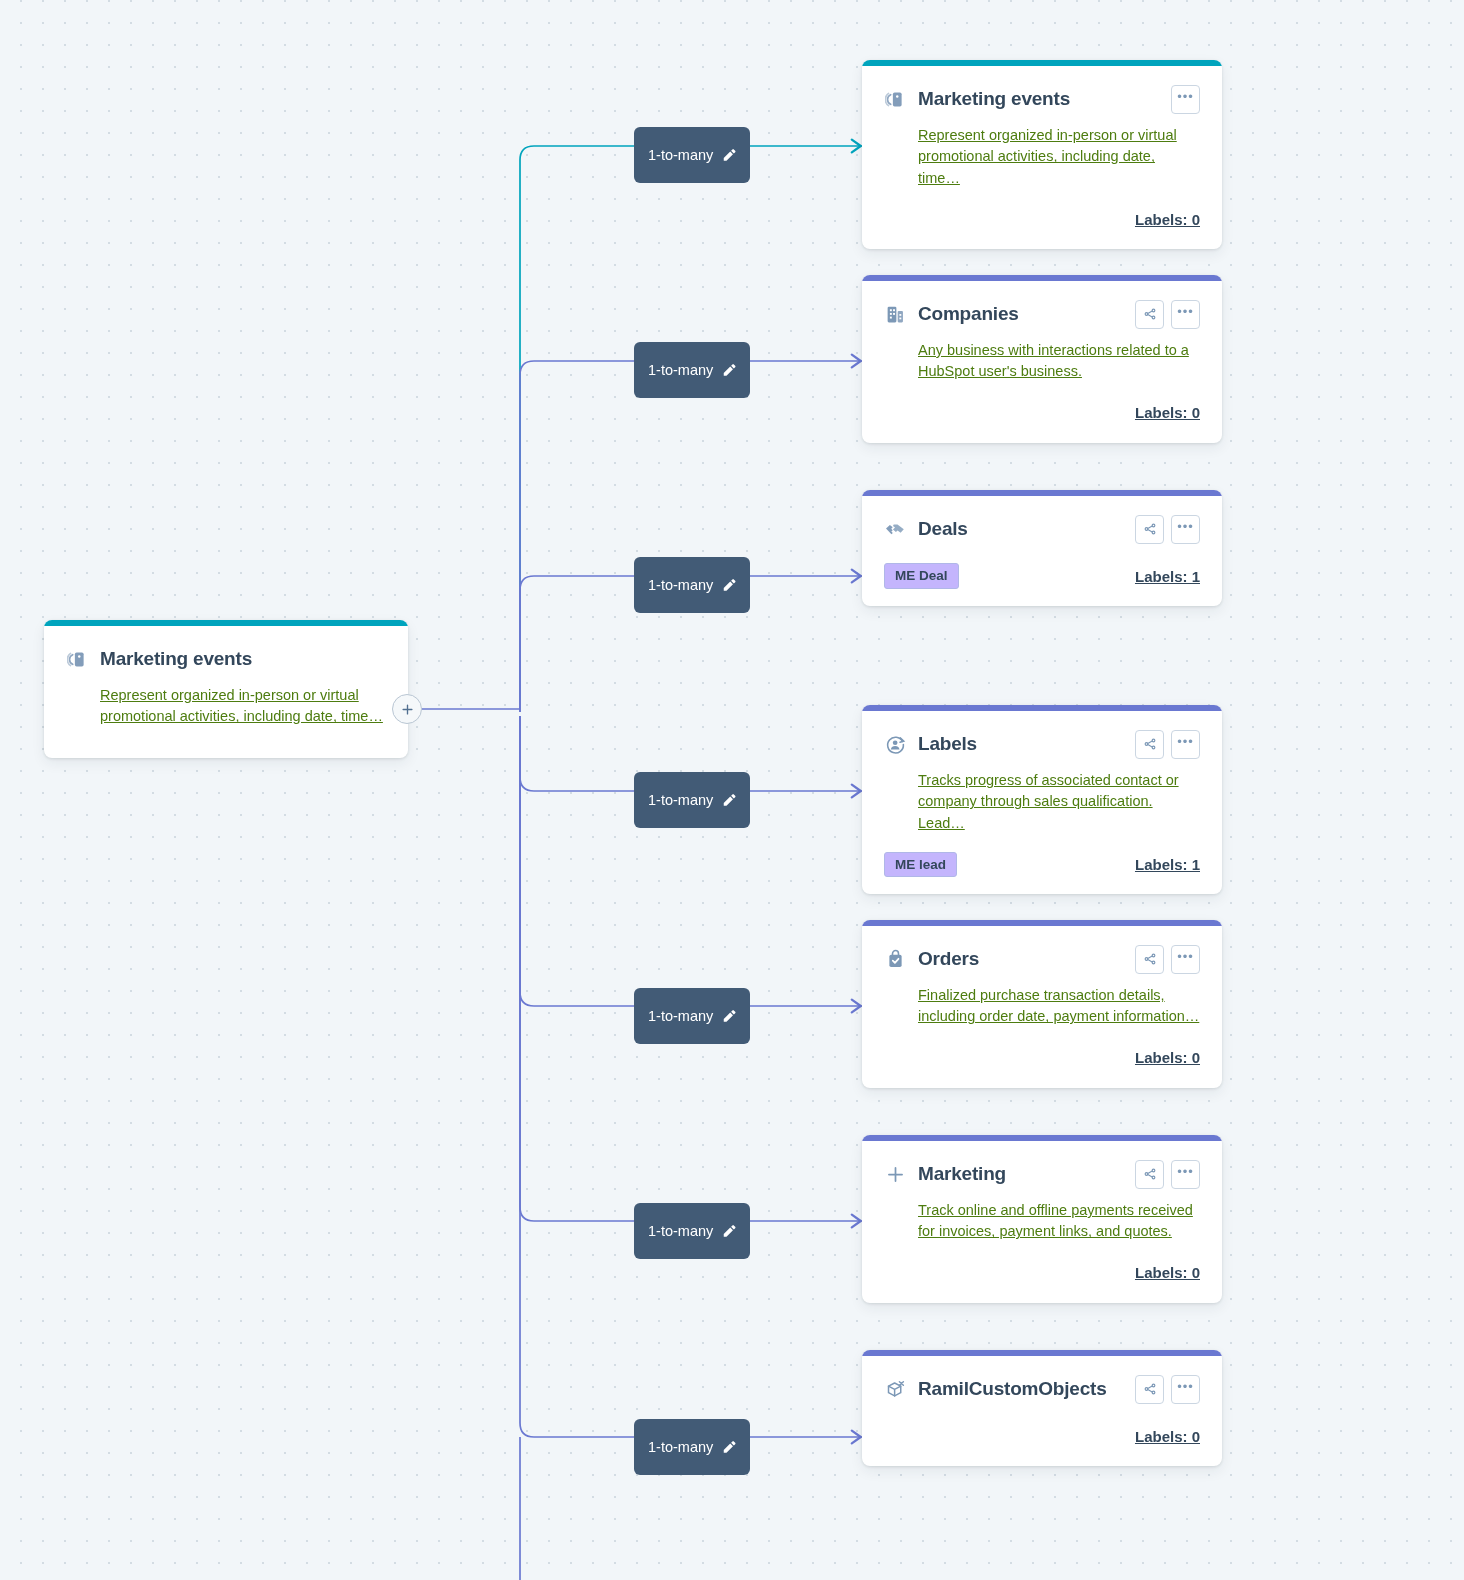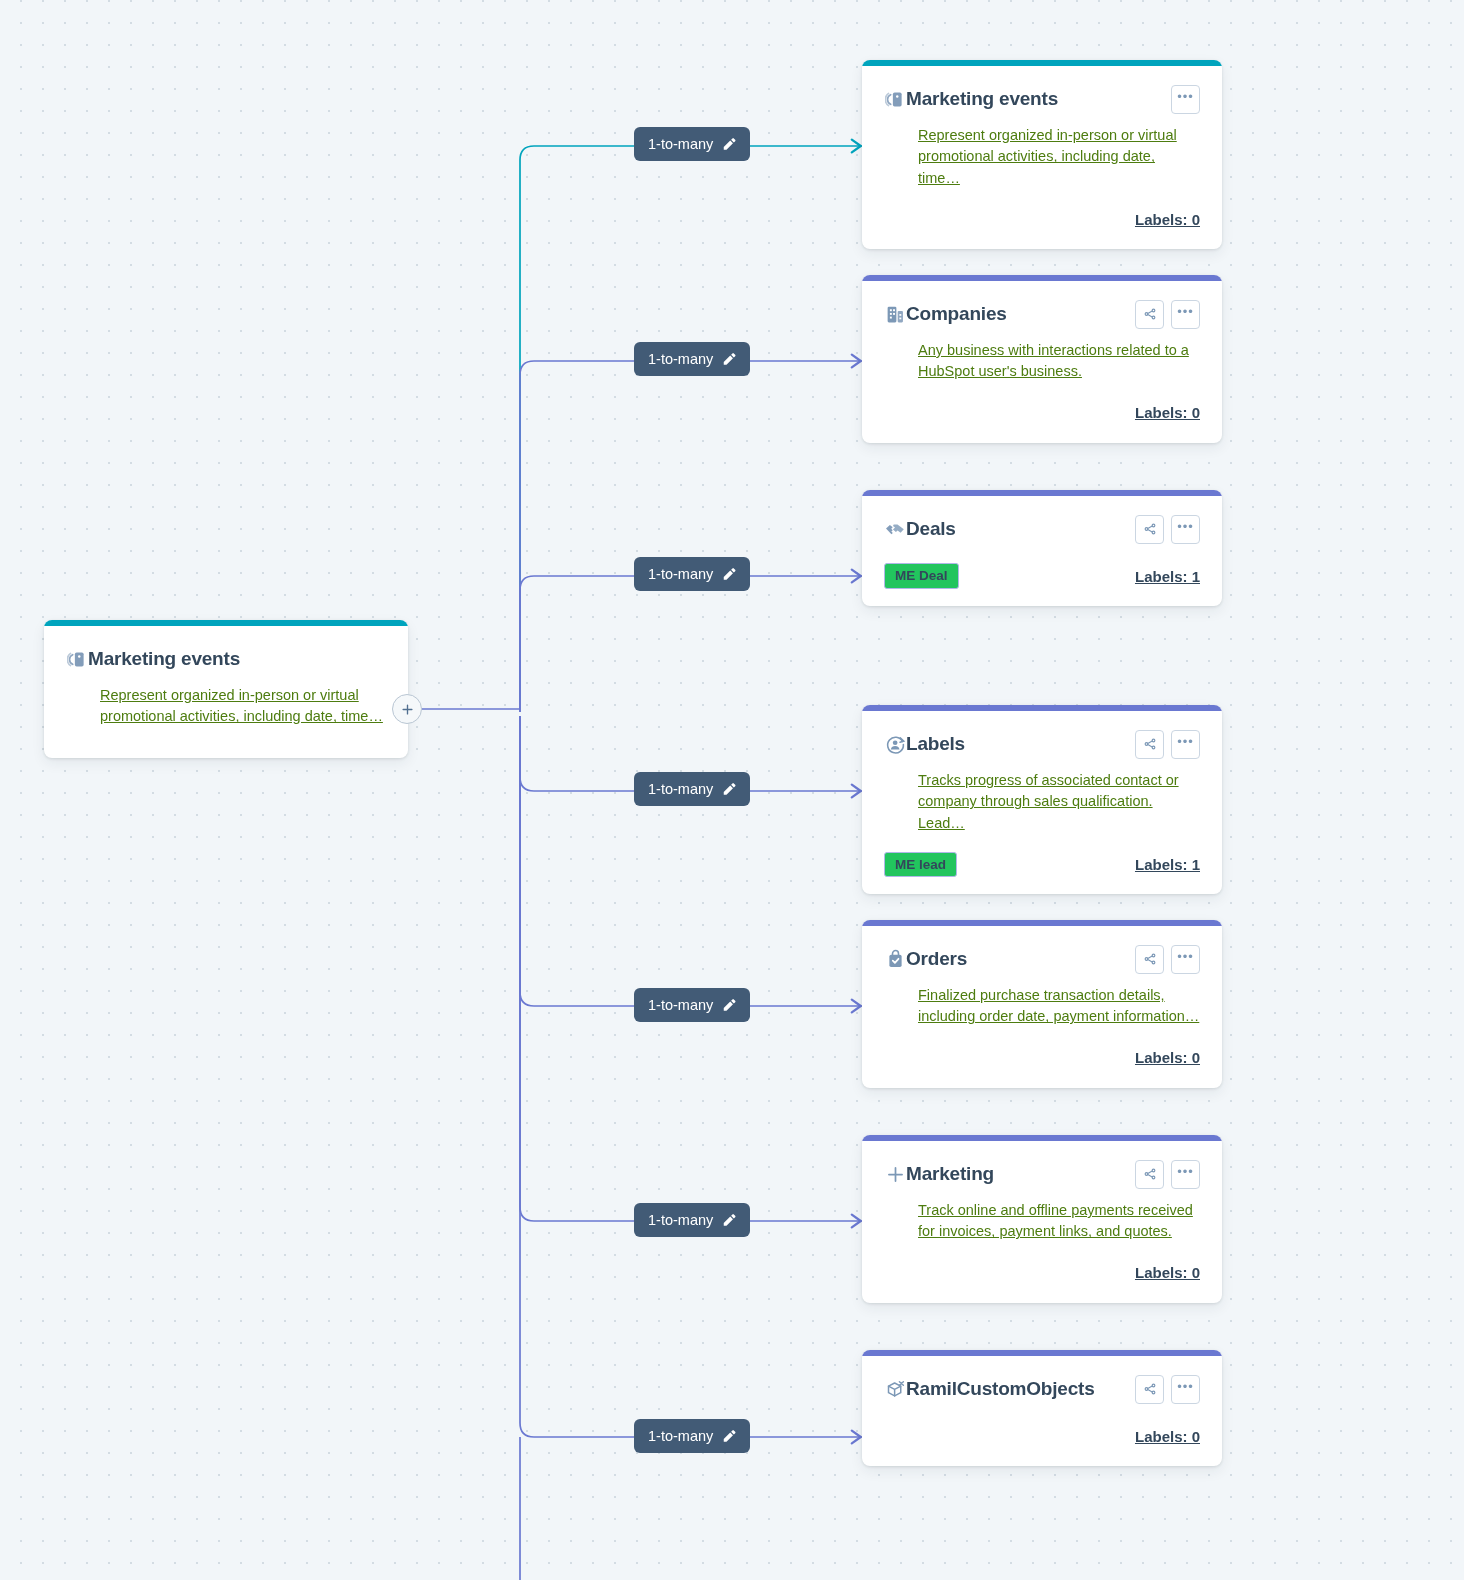--- a/index.html
+++ b/index.html
@@ -23,21 +23,21 @@
   .card {
     position: absolute;
     background: #ffffff;
     border-radius: 8px;
     box-shadow: 0 1px 3px rgba(25,39,52,0.12), 0 5px 14px rgba(25,39,52,0.07);
     overflow: hidden;
   }
   .card .accent { height: 6px; width: 100%; }
   .card-body { padding: 16px 22px 16px 22px; position: relative; }
   .card-head {
-    display: flex; align-items: center; 
+    display: flex; align-items: center; gap: 12px;
     min-height: 34px;
   }
   .obj-icon {
     width: 22px; height: 22px; flex: 0 0 22px;
     display: flex; align-items: center; justify-content: center;
     color: #7c98b6;
   }
   .obj-icon svg { display:block; }
   .card-title {
     font-size: 19px; font-weight: 700; color: #33475b;
@@ -57,21 +57,21 @@
     font-size: 14.5px; line-height: 1.48; color: #4d7c0f;
     max-width: 284px;
     text-decoration: underline;
   }
   .card-foot {
     margin-top: 16px;
     display: flex; align-items: center; justify-content: flex-start;
     min-height: 28px;
   }
   .tag {
-    border: 1px solid #b0b7e8; background: #22c55e;
+    border: 1px solid #b0b7e8; background: #c4b5fd;
     color: #33475b; font-size: 13.5px; font-weight: 700;
     border-radius: 3px; padding: 5px 10px; line-height: 1;
   }
   .labels-link {
     font-size: 15px; font-weight: 700; color: #33475b;
     text-decoration: underline; cursor: pointer; margin-left: auto;
   }
 
   
   #source-card { left: 44px; top: 620px; width: 364px; }
@@ -91,21 +91,21 @@
 
   
   .tcard { left: 862px; width: 360px; }
 
   
   .edge-label {
     position: absolute;
     background: #425b76;
     color: #ffffff;
     border-radius: 6px;
-    padding: 9px 14px;
+    padding: 20px 14px;
     font-size: 14.5px;
     display: flex; align-items: center; gap: 9px;
     cursor: pointer;
     white-space: nowrap;
     z-index: 4;
   }
   .edge-label .pencil { display: flex; align-items: center; }
 </style>
 </head>
 <body>

